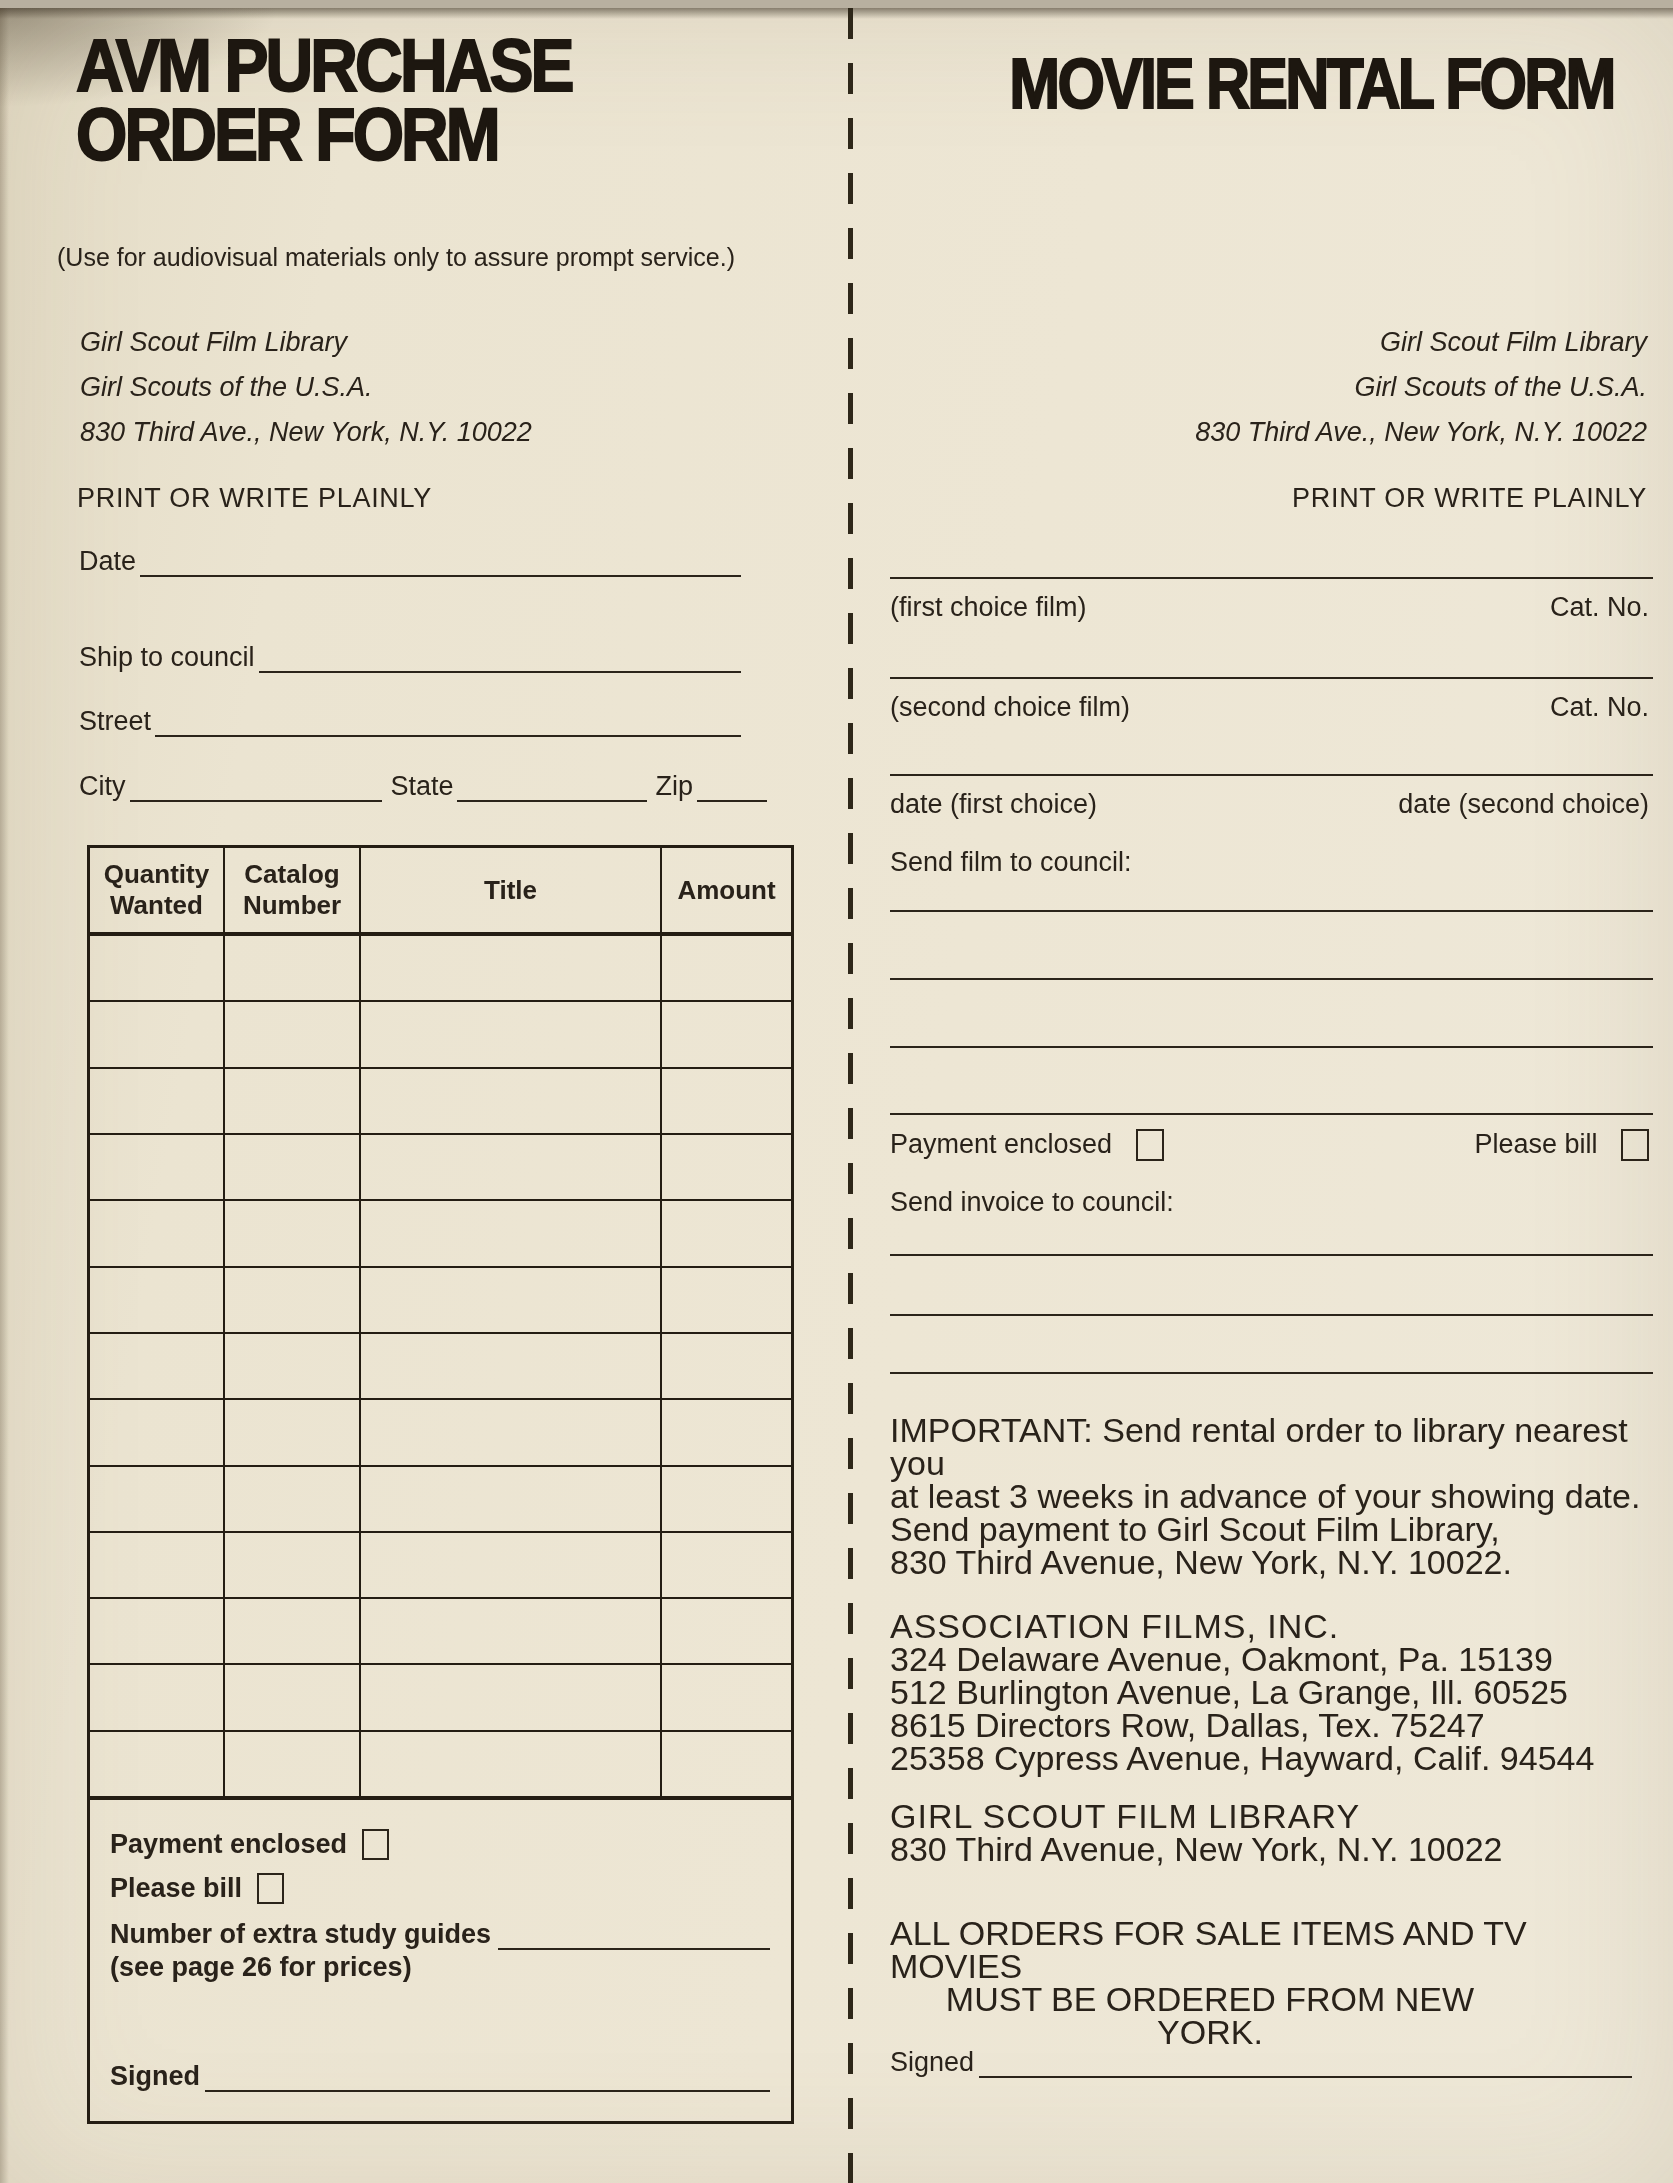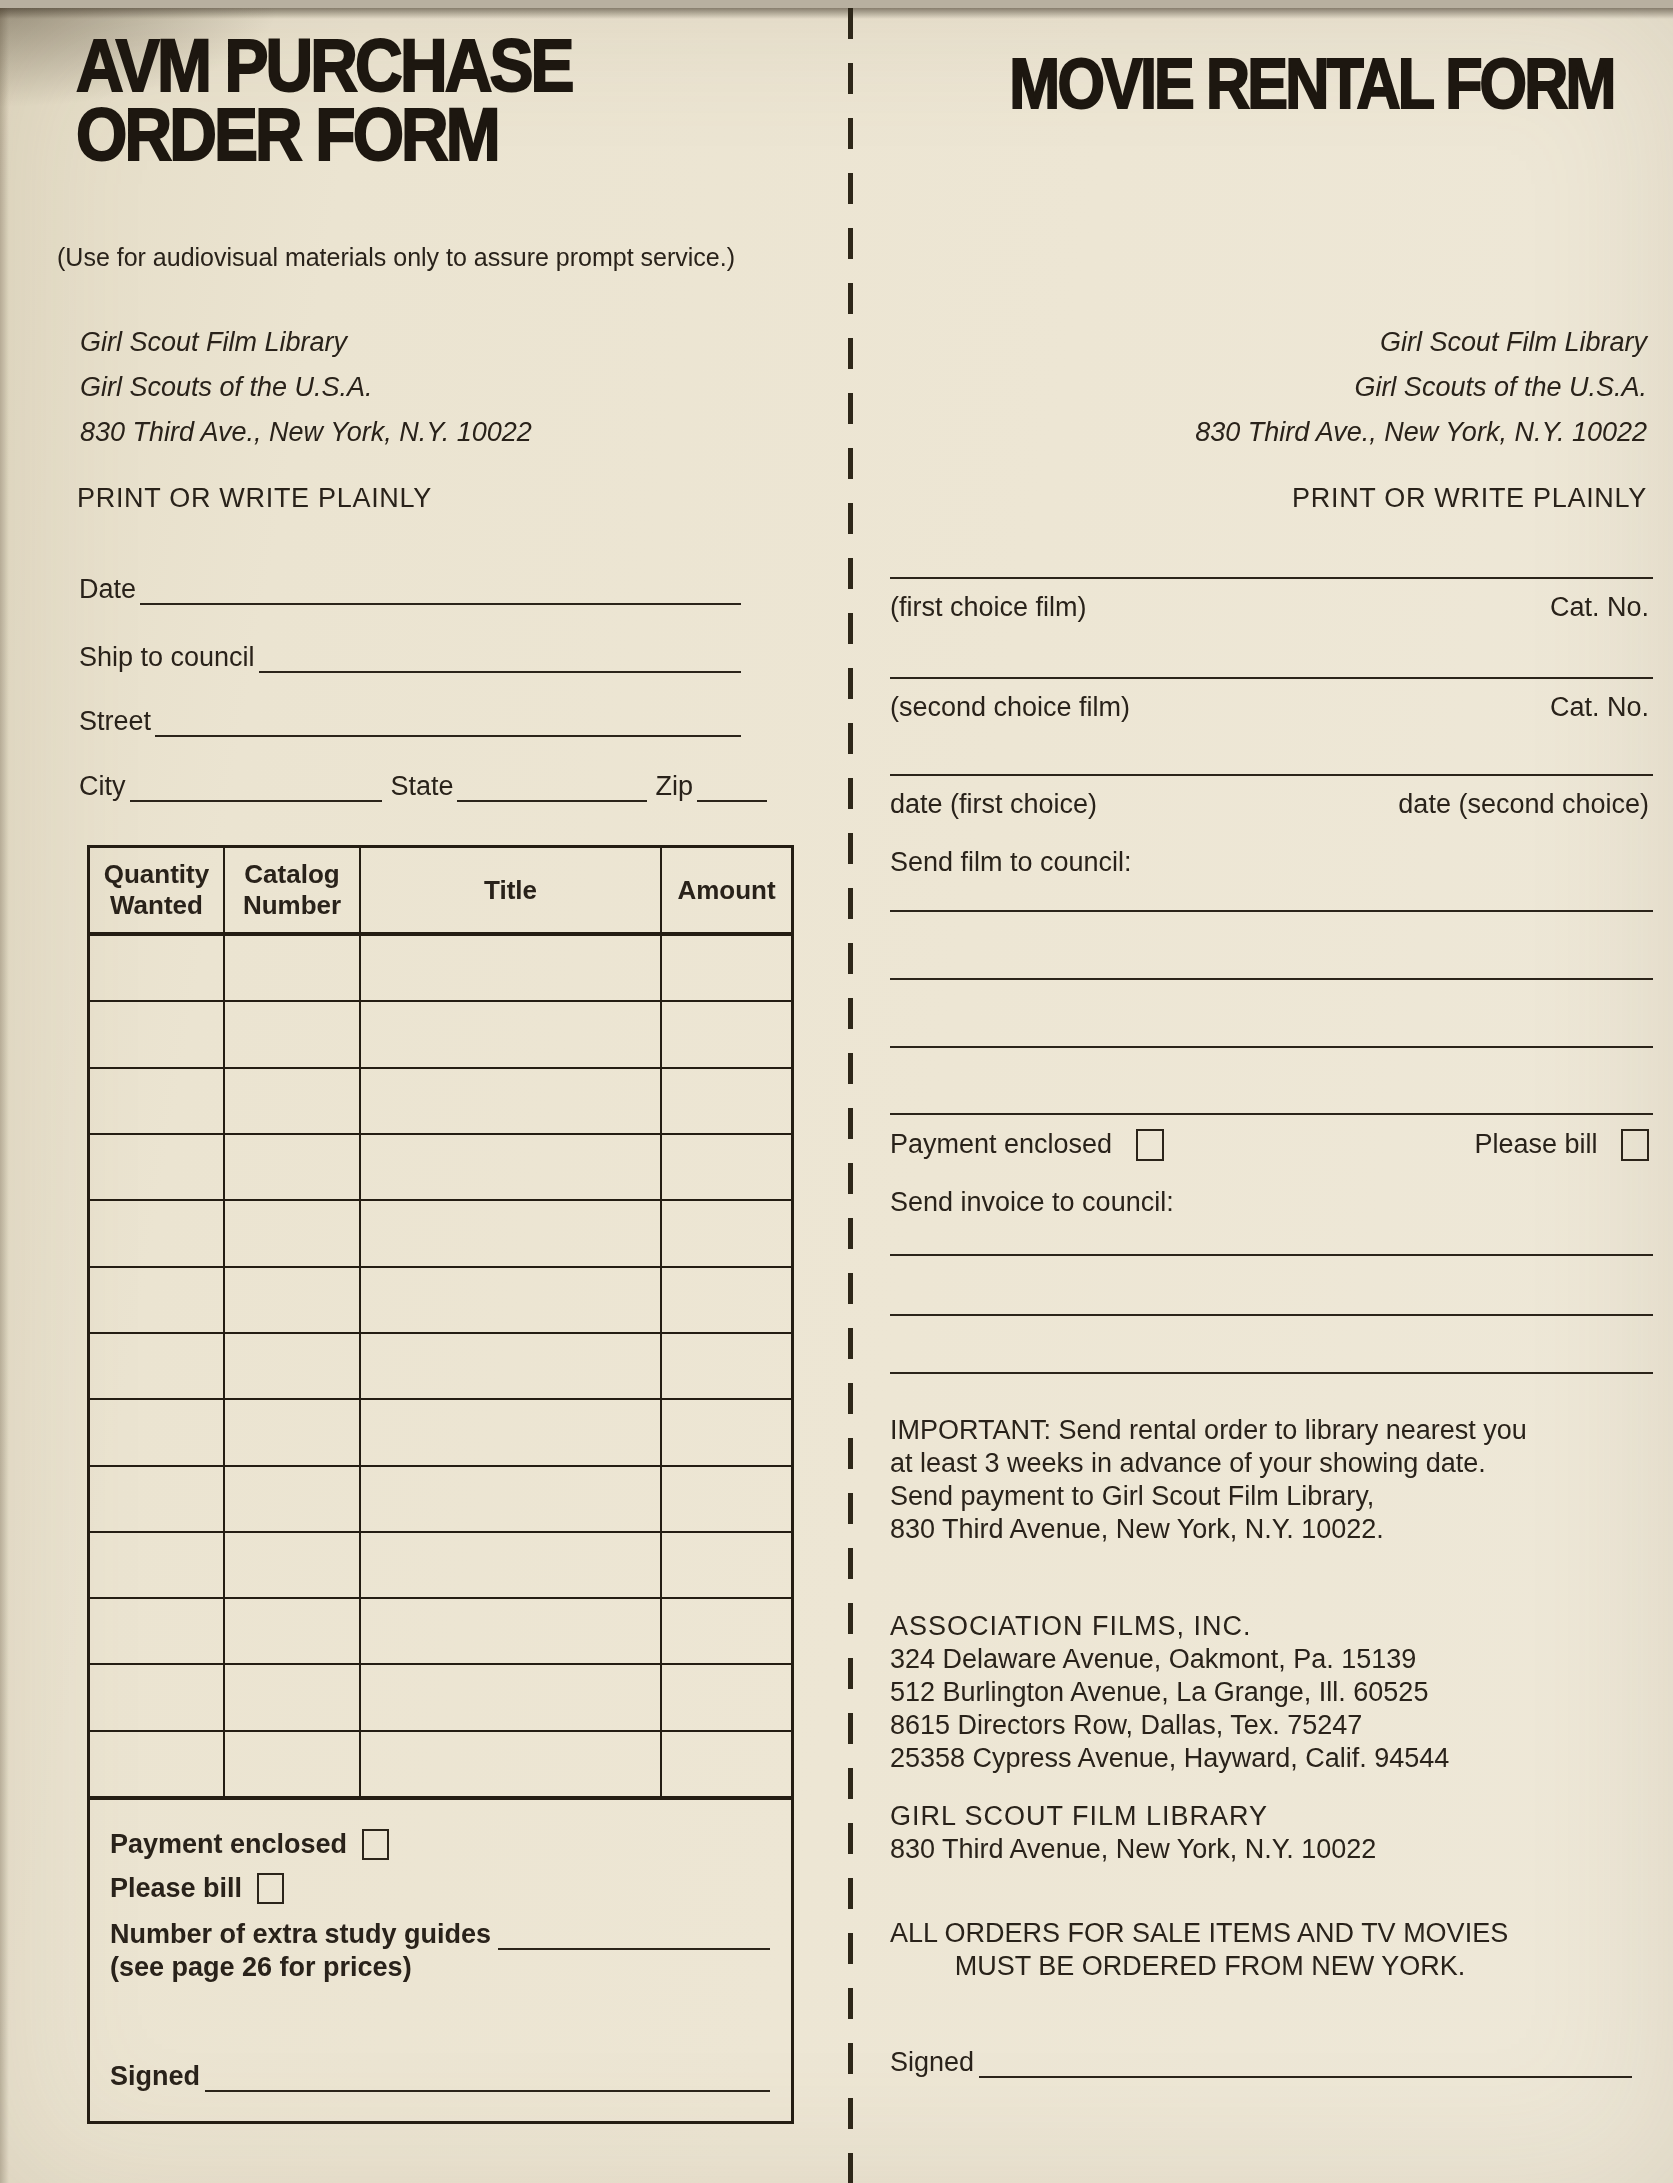--- a/index.html
+++ b/index.html
@@ -48,21 +48,21 @@
   .print-plainly { font-size:27px; letter-spacing:0.7px; }
   .l-print { left:77px; top:475px; }
   .r-print { right:26px; top:475px; }
 
   
   .frow { position:absolute; left:79px; display:flex; align-items:flex-end; height:35px; }
   .frow .lbl { font-size:27px; white-space:nowrap; padding-right:4px; }
   .fill { border-bottom:2px solid #2b241a; flex:1 1 auto; align-self:stretch; }
   .fill.fx285 { flex:0 0 190px; }
   .fill.fx105 { flex:0 0 70px; }
-  .row-date   { top:562px;  width:662px; }
+  .row-date   { top:534px;  width:662px; }
   .row-ship   { top:630px;  width:662px; }
   .row-street { top:694px; width:662px; }
   .row-city   { top:759px; width:688px; }
   .row-city .lbl.mid { margin-left:8px; }
 
   
   .table { position:absolute; left:87px; top:837px; width:707px;
     border:3.3px solid #241d13;font-weight:bold; }
   .t-head { display:grid; grid-template-columns:135px 136px 301px 1fr;
     height:88px; border-bottom:4px solid #241d13; }
@@ -81,21 +81,21 @@
   .f-signed { right:21.3px; }
 
   .checkbox { display:inline-block; width:27px; height:31px;
     border:2.7px solid #2b241a; margin-left:14.7px; vertical-align:-8px; background:transparent; }
 
   
   .hline { position:absolute; left:890px; width:763px; border-top:2px solid #2b241a; }
   .pairrow { position:absolute; left:890px; width:759px; display:flex;
     justify-content:space-between; font-size:27px; }
   .rlabel { position:absolute; left:890px; font-size:27px; }
-  .rblock { position:absolute; left:890px; font-size:27px; line-height:33px; }
+  .rblock { position:absolute; left:890px; font-size:34px; line-height:33px; }
   .assoc-name { letter-spacing:1px; }
   .caps-note { width:640px; }
   .caps-note .l2 { text-align:center; }
   .r-signed { position:absolute; left:890px; top:2035px; width:742px; height:35px;
     display:flex; align-items:flex-end; font-size:27px; }
   .r-signed .lbl { padding-right:5.3px; }
   .rcheck { display:inline-block; width:28px; height:32px;
     border:2.7px solid #2b241a; margin-left:16px; vertical-align:-8px; }
 </style>
 </head>

